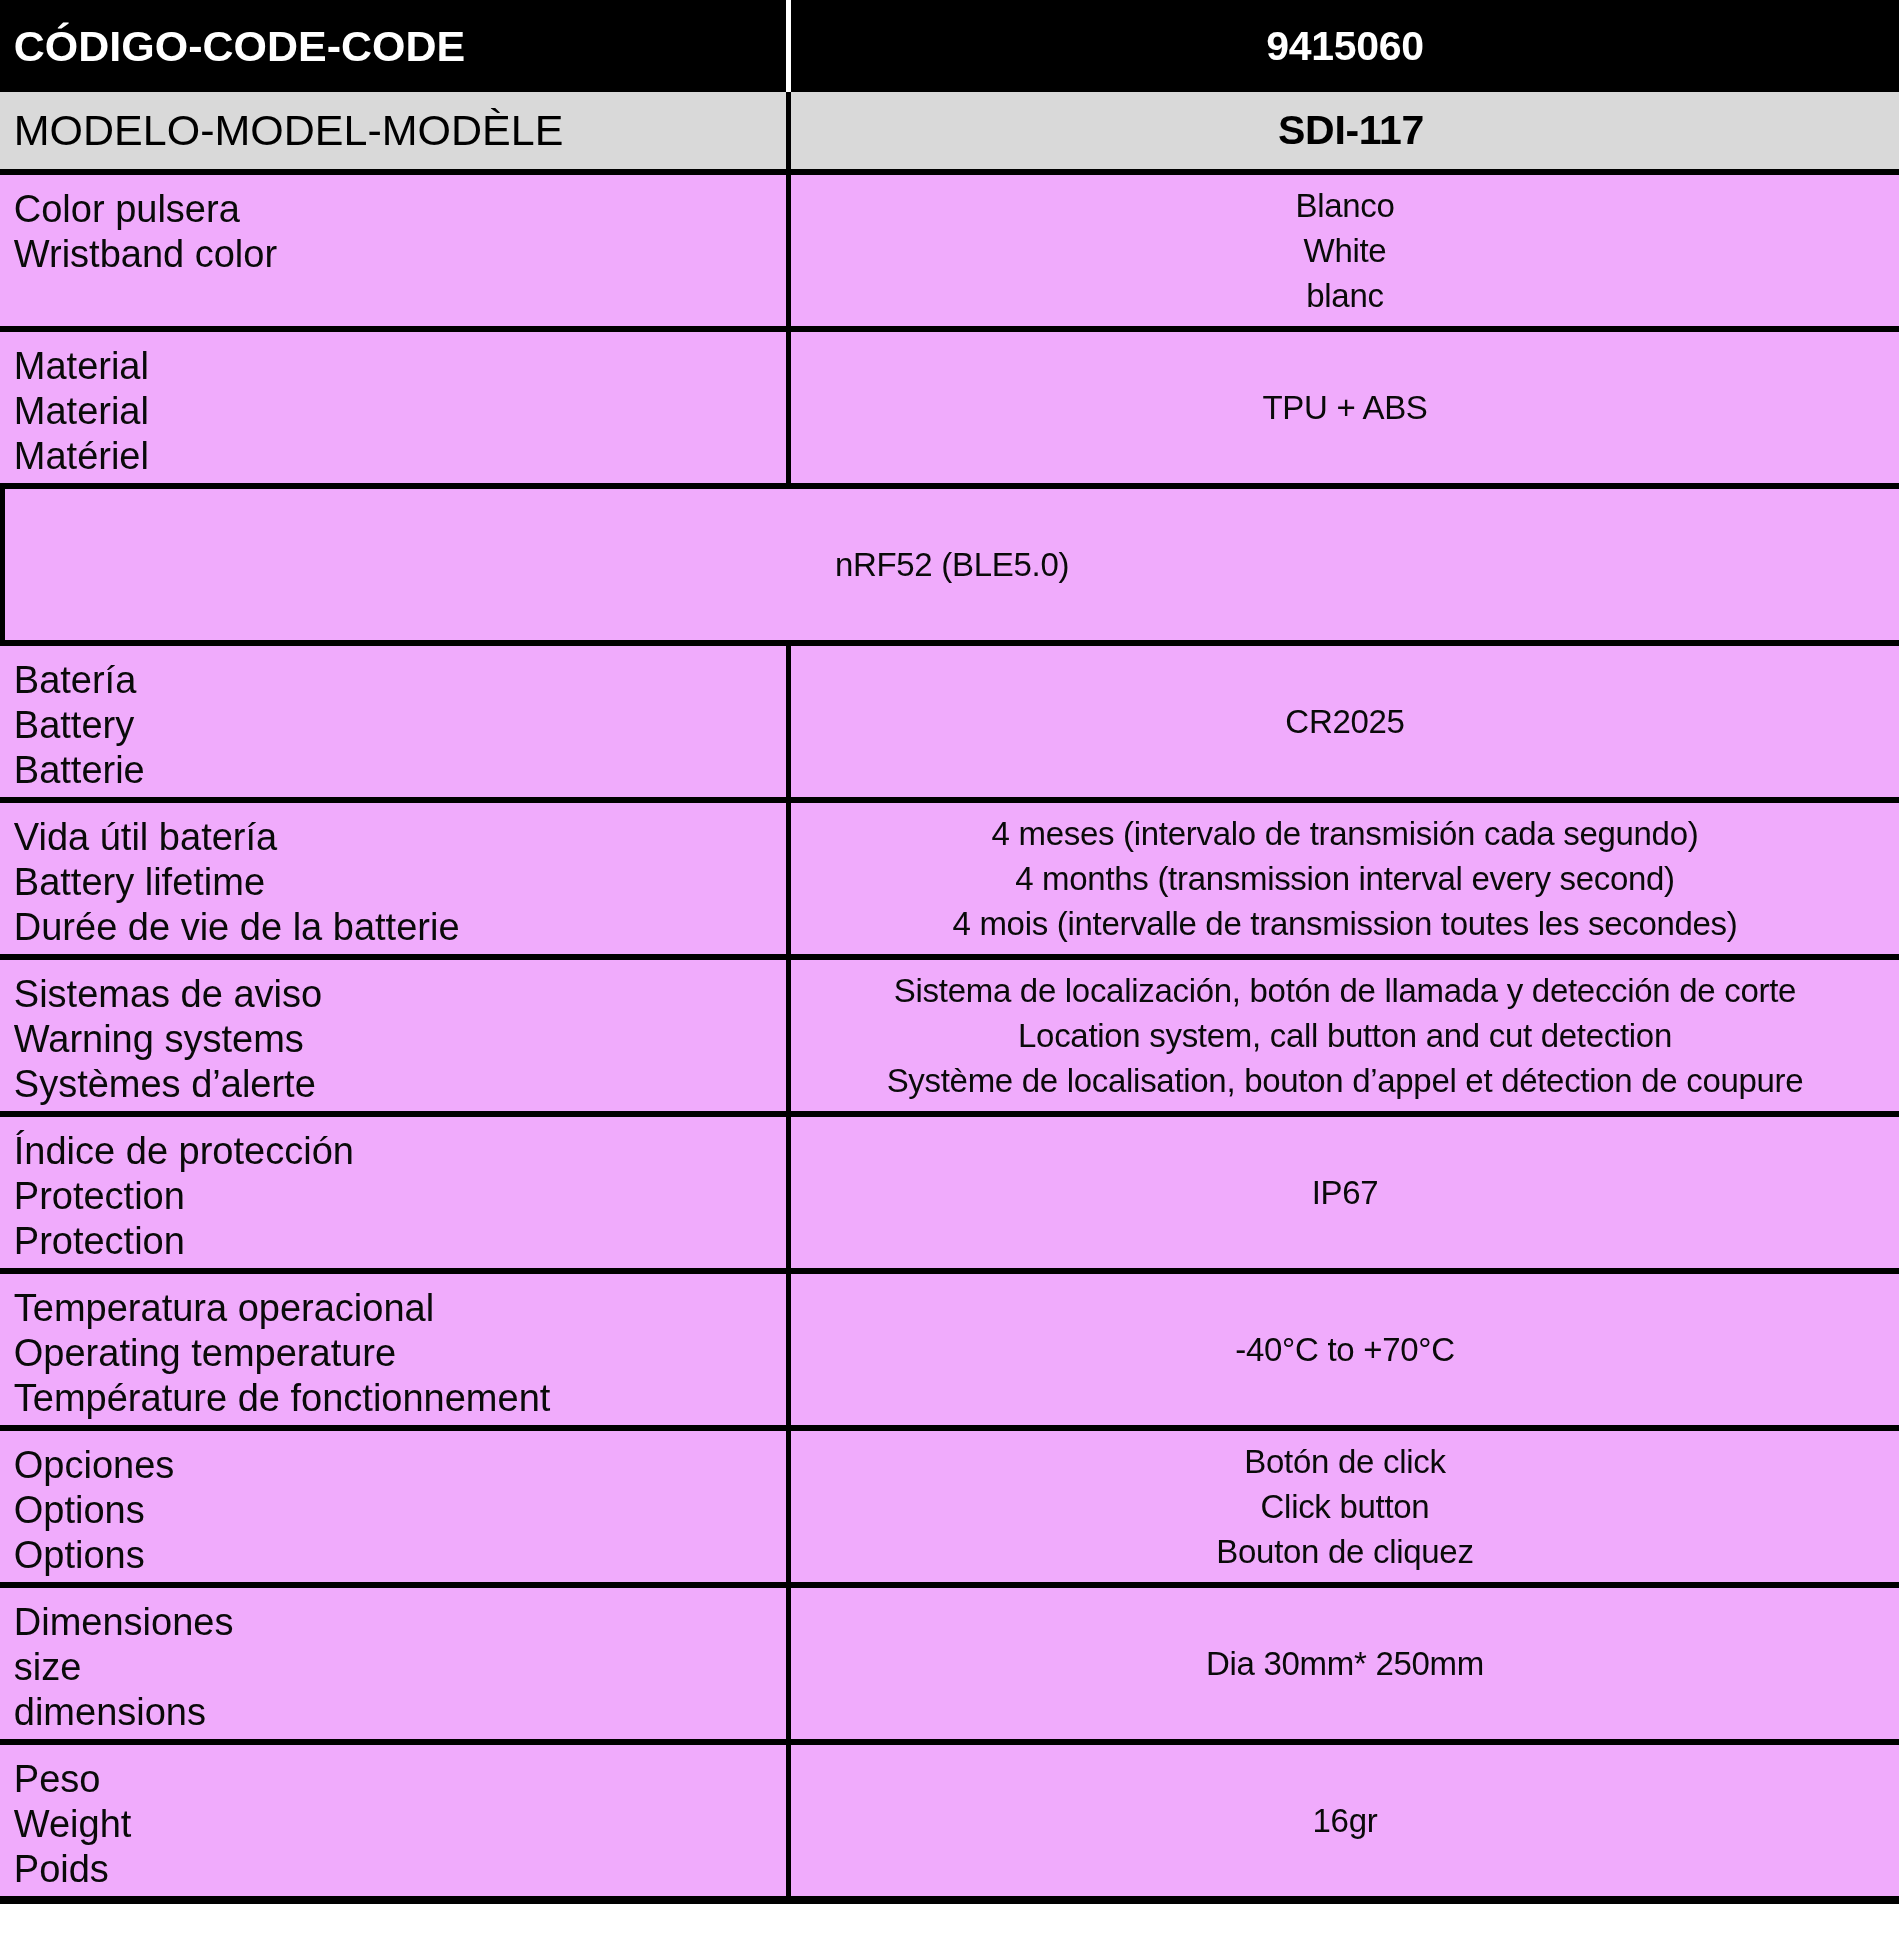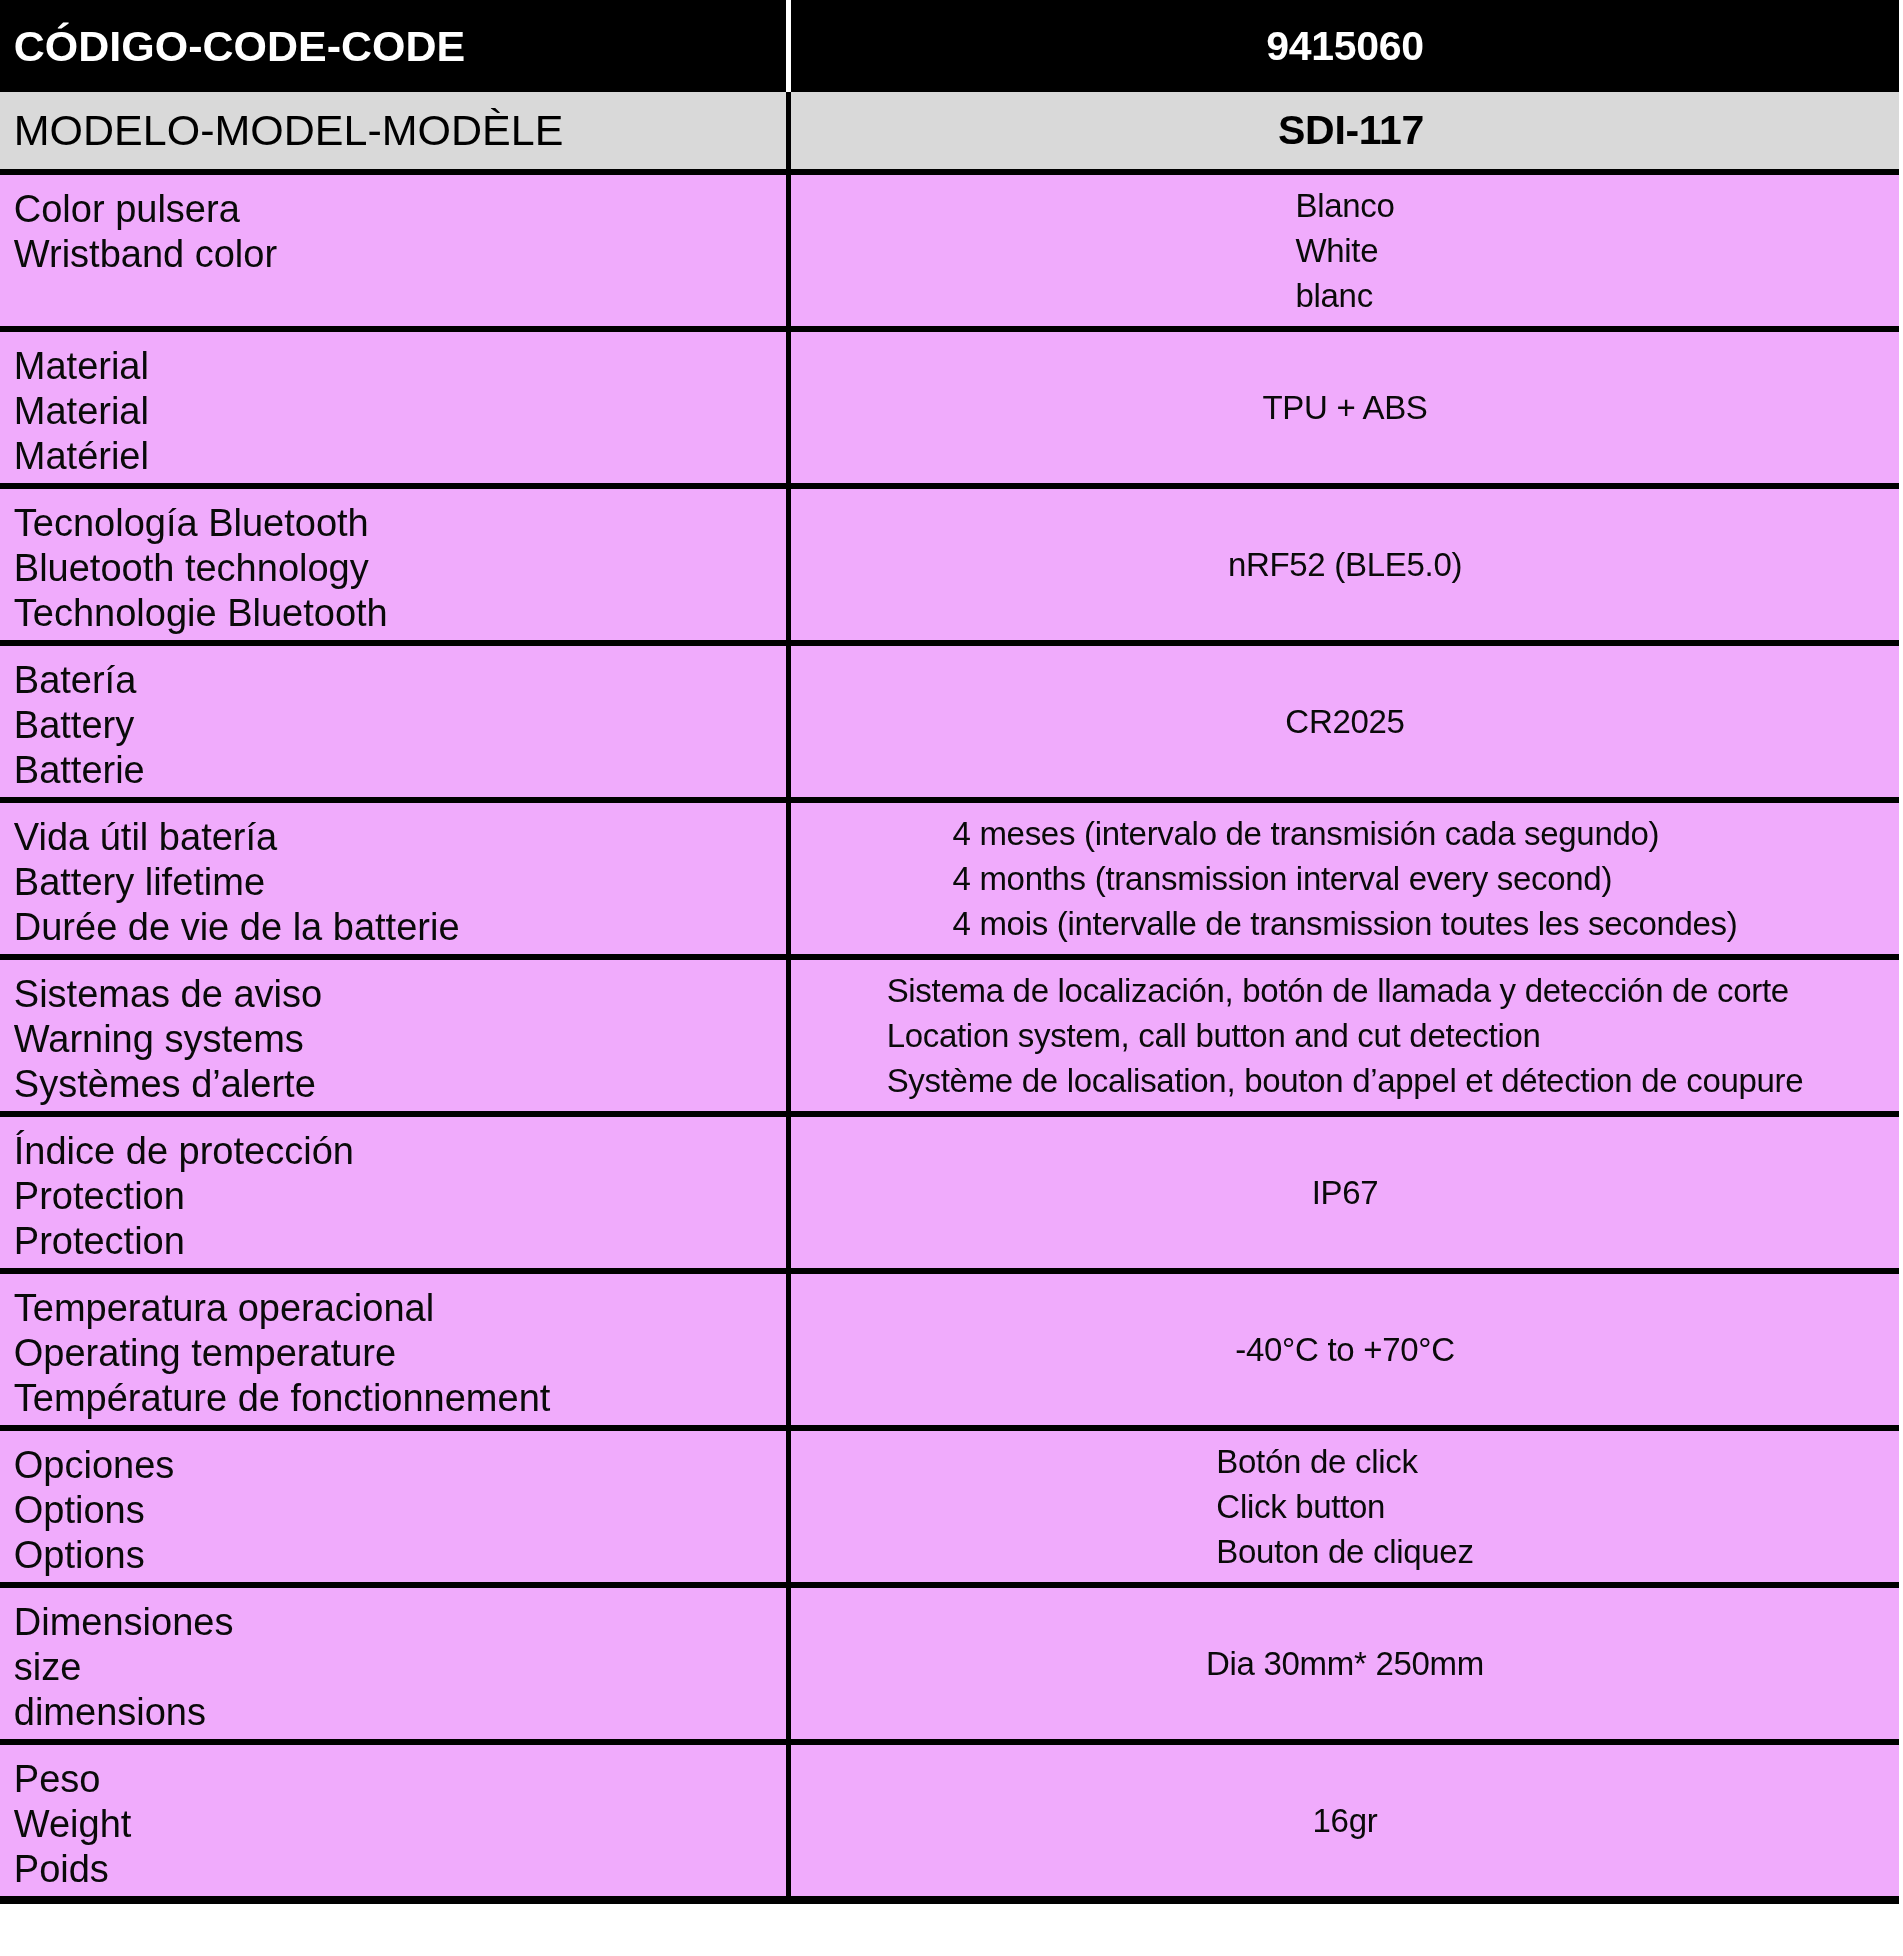--- a/index.html
+++ b/index.html
@@ -35,20 +35,21 @@
     white-space: pre-line;
     text-align: left;
   }
   .value-cell {
     flex: 1;
     box-sizing: border-box;
     border-left: 5.2px solid #000000;
     display: flex;
     align-items: center;
     justify-content: center;
+    text-align: center;
     font-size: 33px;
     line-height: 45px;
     letter-spacing: -0.3px;
     white-space: pre-line;
     padding: 0 6.9px;
   }
   
   .header-row {
     height: 92px;
     background: #000000;
@@ -117,23 +118,20 @@
     </div>
 
     <div class="row content-row">
       <div class="label-cell">Material
 Material
 Matériel</div>
       <div class="value-cell">TPU + ABS</div>
     </div>
 
     <div class="row content-row">
-      <div class="label-cell">Tecnología Bluetooth
-Bluetooth technology
-Technologie Bluetooth</div>
       <div class="value-cell">nRF52 (BLE5.0)</div>
     </div>
 
     <div class="row content-row">
       <div class="label-cell">Batería
 Battery
 Batterie</div>
       <div class="value-cell">CR2025</div>
     </div>
 

